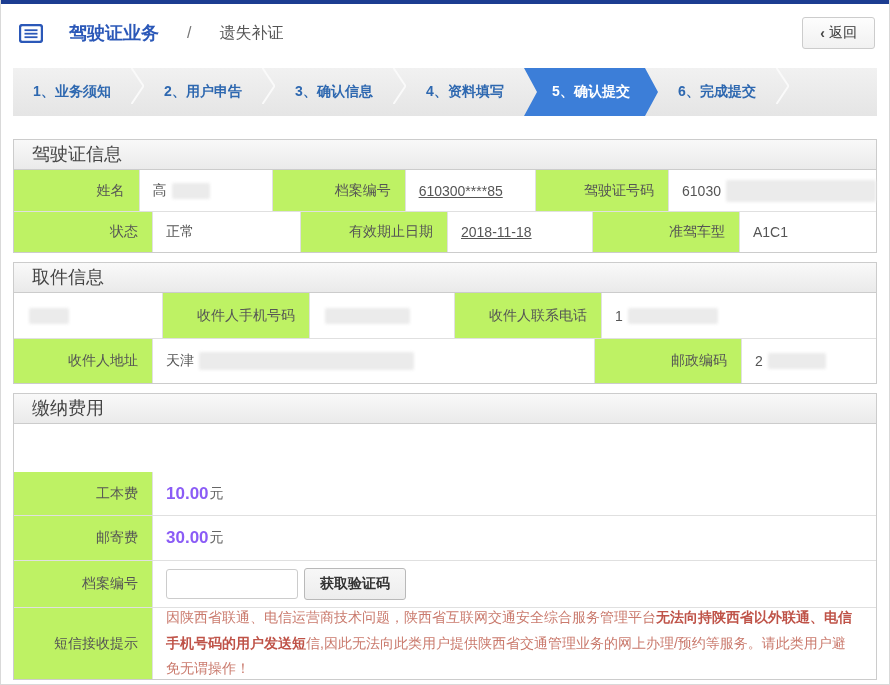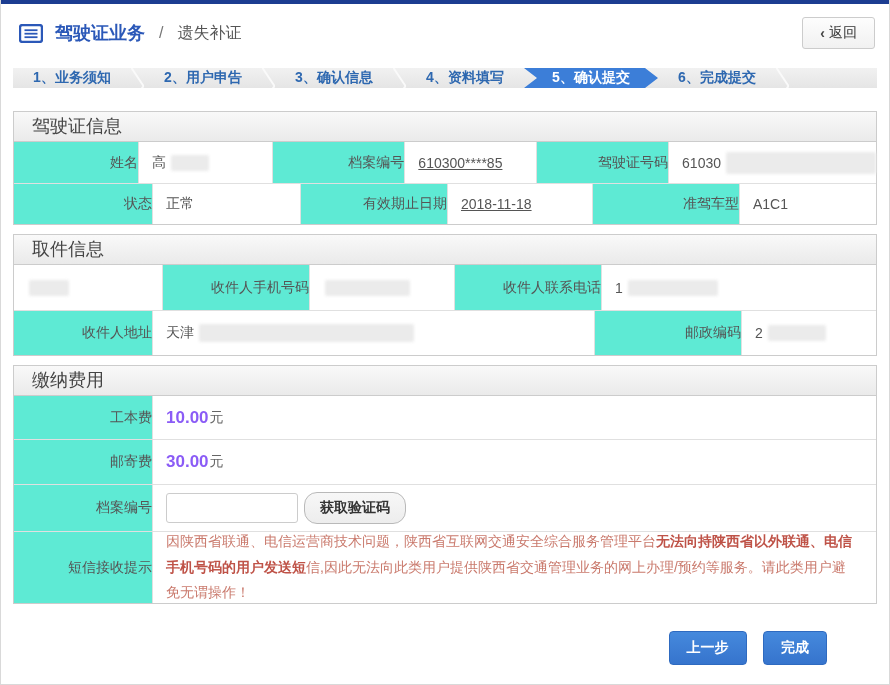--- a/index.html
+++ b/index.html
@@ -9,73 +9,73 @@
     width: 890px; height: 685px;
     background: #fff;
     border-left: 1px solid #d9d9d9; border-right: 1px solid #d9d9d9; border-bottom: 1px solid #d9d9d9;
     position: relative; overflow: hidden;
     color: #555;
   }
   .topbar { height: 4px; background: #1c3d91; width: 100%; }
 
   
   .header { height: 58px; display: flex; align-items: center; justify-content: space-between; padding: 0 14px 0 18px; background:#fff; }
-  .header-left { display: flex; align-items: center; gap: 12px; }
+  .header-left { display: flex; align-items: center; gap: 26px; }
   .hdr-icon { width: 24px; height: 19px; flex: 0 0 auto; }
   .page-title { font-size: 18px; font-weight: bold; color: #2b58b8; }
   .crumb-sep { font-size: 16px; color: #777; margin: 0 2px; }
   .page-sub { font-size: 16px; color: #555; }
   .back-btn {
     border: 1px solid #ccc; background: linear-gradient(#fdfdfd,#f1f1f1);
     border-radius: 3px; padding: 6px 17px; font-size: 14px; color: #333;
     cursor: pointer; display: inline-flex; align-items: center; gap: 4px;
   }
   .back-btn .chev { font-weight: bold; font-size: 14px; color:#444; }
 
   
-  .steps { margin: 6px 12px 0; height: 20px; background: linear-gradient(#f1f1f1,#e5e5e5); display: flex; align-items: stretch; overflow: hidden; }
+  .steps { margin: 6px 12px 0; height: 48px; background: linear-gradient(#f1f1f1,#e5e5e5); display: flex; align-items: stretch; overflow: hidden; }
   .step { width: 118px; display: flex; align-items: center; justify-content: center; font-size: 14px; font-weight: bold; color: #2e68b0; }
   .sep { flex: 0 0 auto; }
   .step.active {
     width: 134px; background: #3c7ed8; color: #fff;
     clip-path: polygon(0 0, calc(100% - 13px) 0, 100% 50%, calc(100% - 13px) 100%, 0 100%, 13px 50%);
   }
   .steps .filler { flex: 1; }
 
   
   .box { margin: 0 12px; border: 1px solid #ccc; background: #fff; }
   .box + .box { margin-top: 9px; }
   .box.first { margin-top: 23px; }
   .box-hd {
     height: 30px; line-height: 29px; padding-left: 18px;
     background: linear-gradient(#f9f9f9,#eaeaea); border-bottom: 1px solid #ccc;
     font-size: 18px; font-weight: normal; color: #444;
   }
   .row { display: flex; align-items: stretch; }
   .row + .row { border-top: 1px solid #e0e0e0; }
   .row > div + div { border-left: 1px solid #e0e0e0; }
-  .cl { background: #5eead4; display: flex; align-items: center; justify-content: flex-end; font-size: 14px; color: #555; }
+  .cl { background: #bef264; display: flex; align-items: center; justify-content: flex-end; padding-right: 14px; font-size: 14px; color: #555; }
   .cv { background: #fff; display: flex; align-items: center; padding-left: 13px; font-size: 14px; color: #555; }
   .w-l1 { width: 138px; } .w-v1 { width: 148px; }
   .w-l2 { width: 147px; } .w-v2 { width: 145px; text-decoration: underline; }
   .w-l3 { width: 147px; } .w-v3 { flex: 1; }
   .w-wide { width: 442px; }
   .w-rest { flex: 1; }
-  .r41 { height: 41px; } .r45 { height: 45px; } .r43 { height: 43px; } .r47 { height: 47px; }
+  .r41 { height: 41px; } .r45 { height: 45px; } .r43 { height: 43px; margin-top: 48px; } .r47 { height: 47px; }
 
   .redact { display: inline-block; height: 16px; background: #ebebeb; border-radius: 2px; margin-left: 5px; filter: blur(1.5px); }
   .rd-name { width: 38px; } .rd-license { width: 150px; height: 22px; }
   .rd-pname { width: 40px; margin-left: 2px; } .rd-phone { width: 85px; margin-left: 2px; }
   .rd-tel { width: 90px; } .rd-addr { width: 215px; height: 18px; } .rd-zip { width: 58px; }
 
   .fee-amount { font-size: 17px; font-weight: bold; color: #8b5cf6; }
   .fee-unit { font-size: 14px; color: #666; margin-left: 1px; }
 
   .sms-input { width: 132px; height: 30px; border: 1px solid #ccc; border-radius: 3px; padding: 0 8px; font-size: 14px; color:#333; outline: none; }
-  .code-btn { margin-left: 6px; height: 32px; padding: 0 15px; background: linear-gradient(#f7f7f7,#ededed); border: 1px solid #b9b9b9; border-radius: 13px; font-size: 14px; font-weight: bold; color: #333; cursor: pointer; }
+  .code-btn { margin-left: 6px; height: 32px; padding: 0 15px; background: linear-gradient(#f7f7f7,#ededed); border: 1px solid #b9b9b9; border-radius: 3px; font-size: 14px; font-weight: bold; color: #333; cursor: pointer; }
 
   .notice-row { height: 72px; }
   .notice-cell { display: flex; align-items: center; padding: 10px 18px 10px 13px; }
   .notice-text { font-size: 14px; line-height: 1.85; color: #ca7a6d; }
   .notice-text b { color: #bf5348; font-weight: bold; }
 
   
   .footer { margin: 27px 62px 0 12px; text-align: right; padding-left: 24px; }
   .btn-primary {
     display: inline-block; background: linear-gradient(#4589dd,#3674cd); color: #fff;

